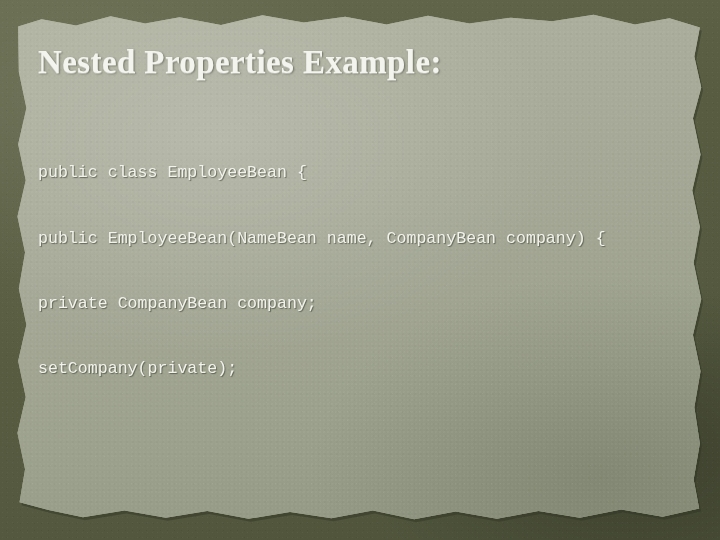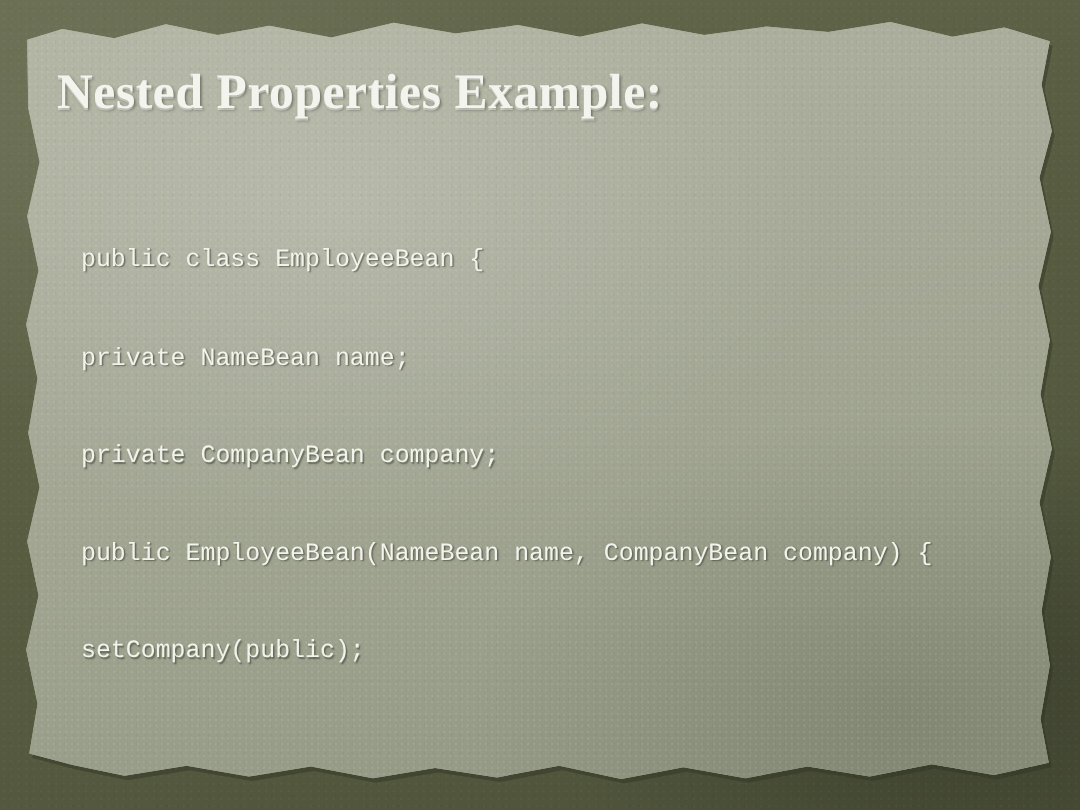--- a/index.html
+++ b/index.html
@@ -141,21 +141,20 @@
     font-size: 16.6px;
     line-height: 21.7px;
     white-space: pre;
     text-shadow: 1px 1px 1px rgba(55,60,44,.60);
   }
 
   #code .cline {
     display: block;
     white-space: pre;
     min-height: 21.7px;
-    margin-left: 16px;
   }
 </style>
 </head>
 <body>
 
 <div id="slide">
 
   <div id="frame-noise"></div>
 
   <div id="paper-wrap">
@@ -166,24 +165,23 @@
   </div>
 
   <div id="content">
 
     <h1 id="title">
       <span class="tline">Nested Properties Example:</span>
     </h1>
 
     <div id="code">
       <span class="cline">public class EmployeeBean {</span>
-      <span class="cline">private NameBean name;</span>
+      <span class="cline">public EmployeeBean(NameBean name, CompanyBean company) {</span>
       <span class="cline">private CompanyBean company;</span>
-      <span class="cline">public EmployeeBean(NameBean name, CompanyBean company) {</span>
-      <span class="cline">setCompany(public);</span>
+      <span class="cline">setCompany(private);</span>
       
       
       
       
       
       
       
       
       
       

